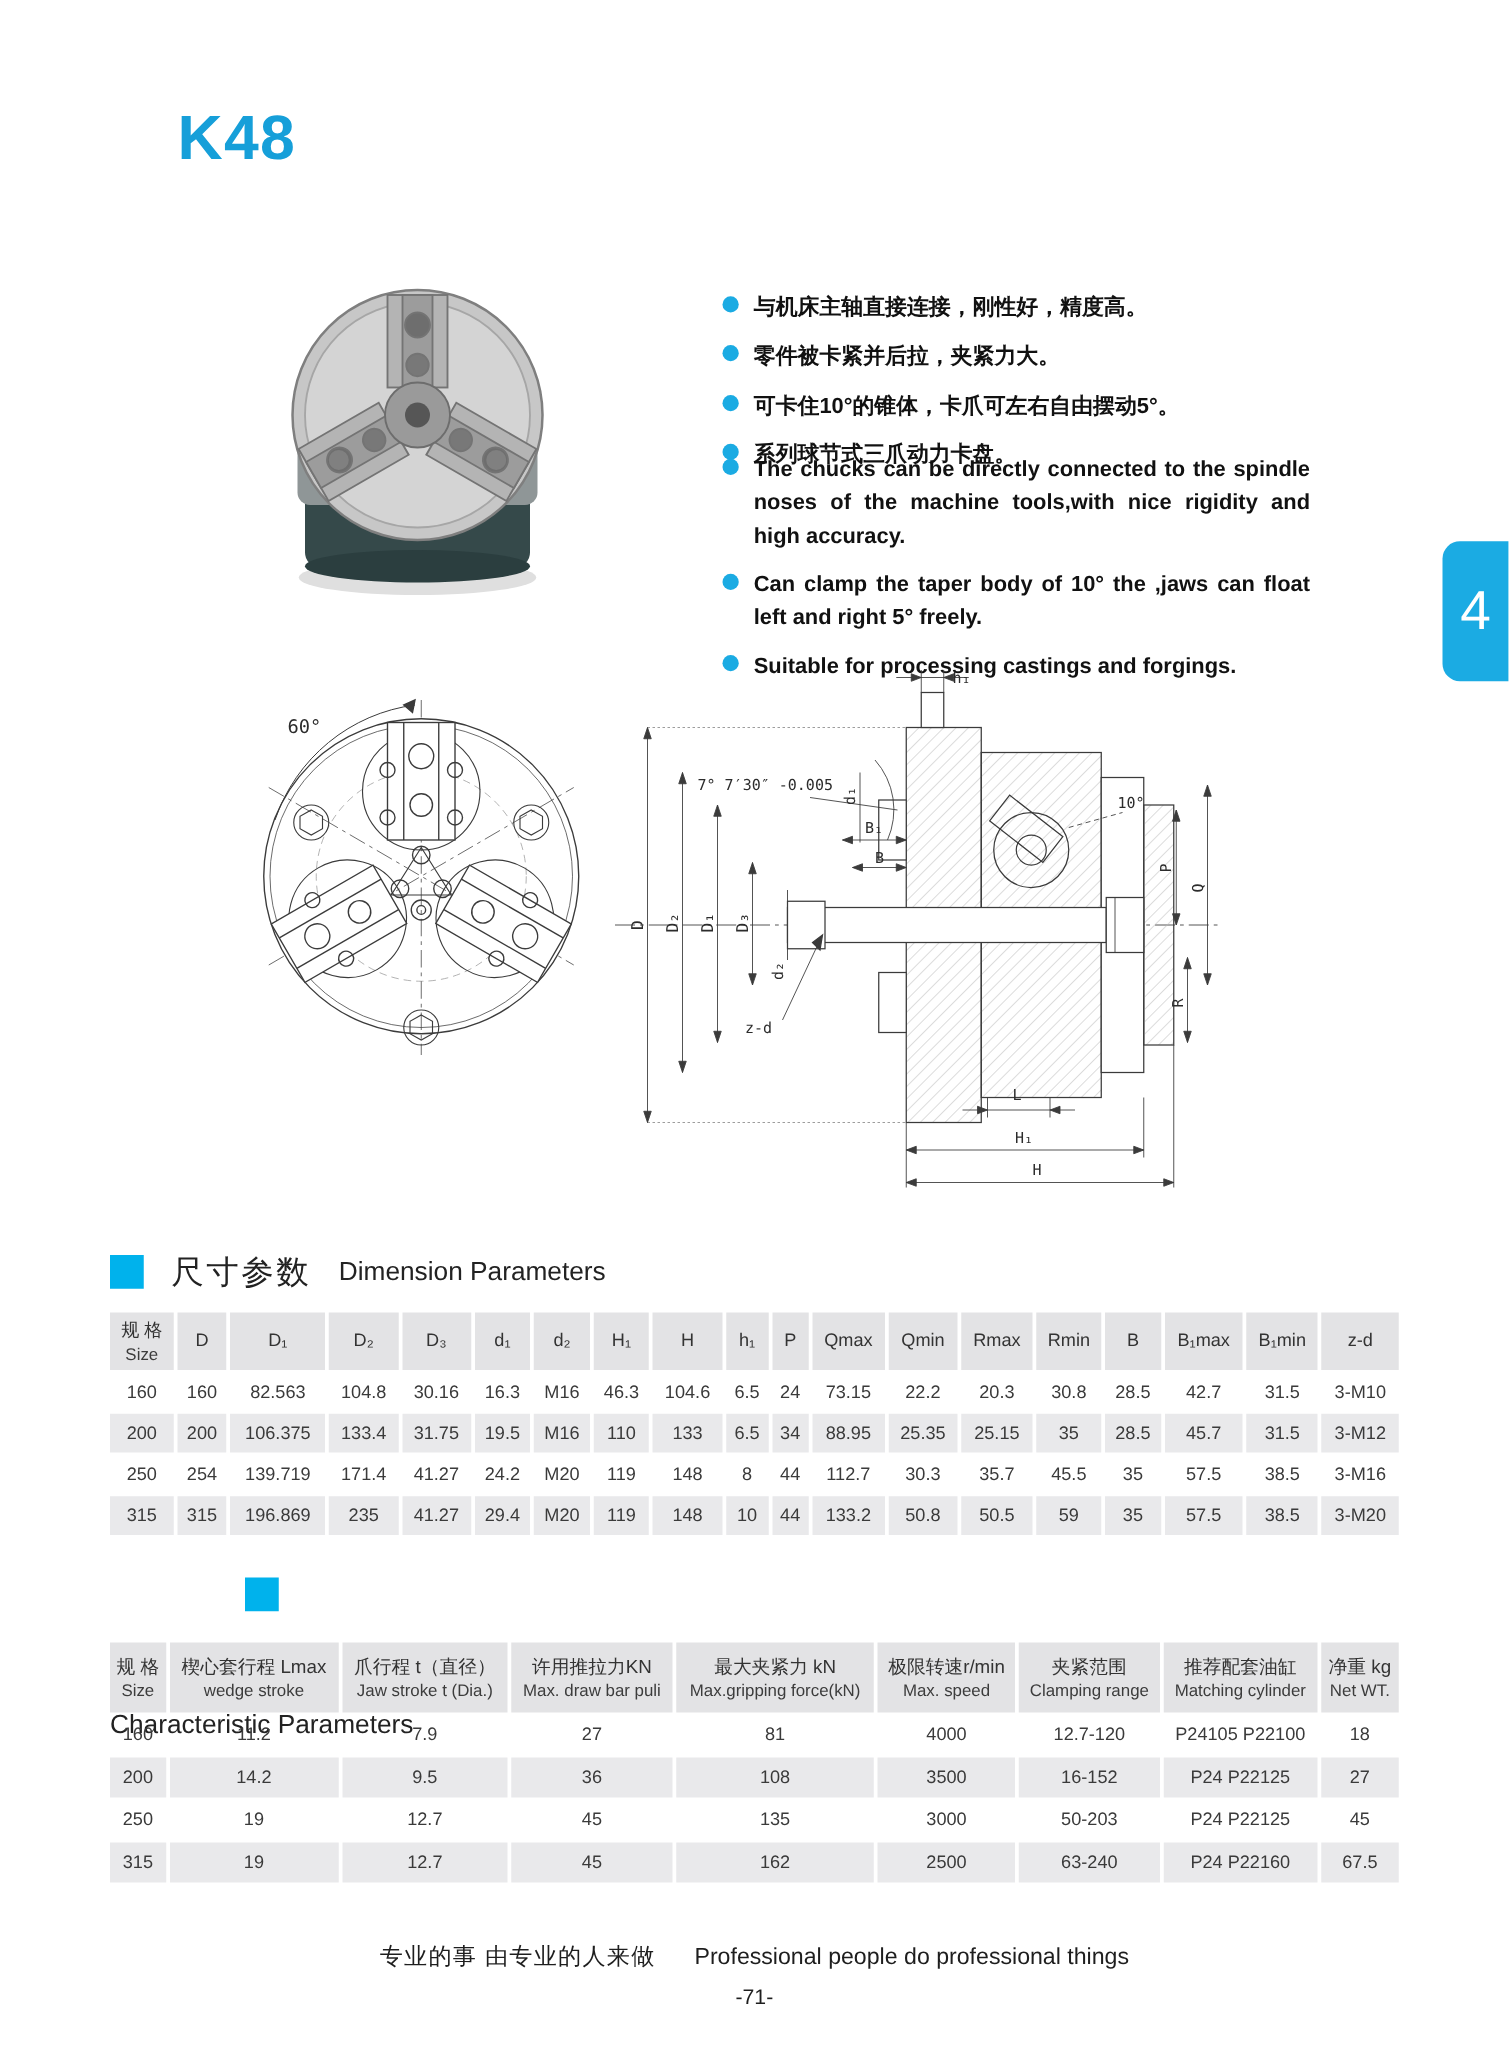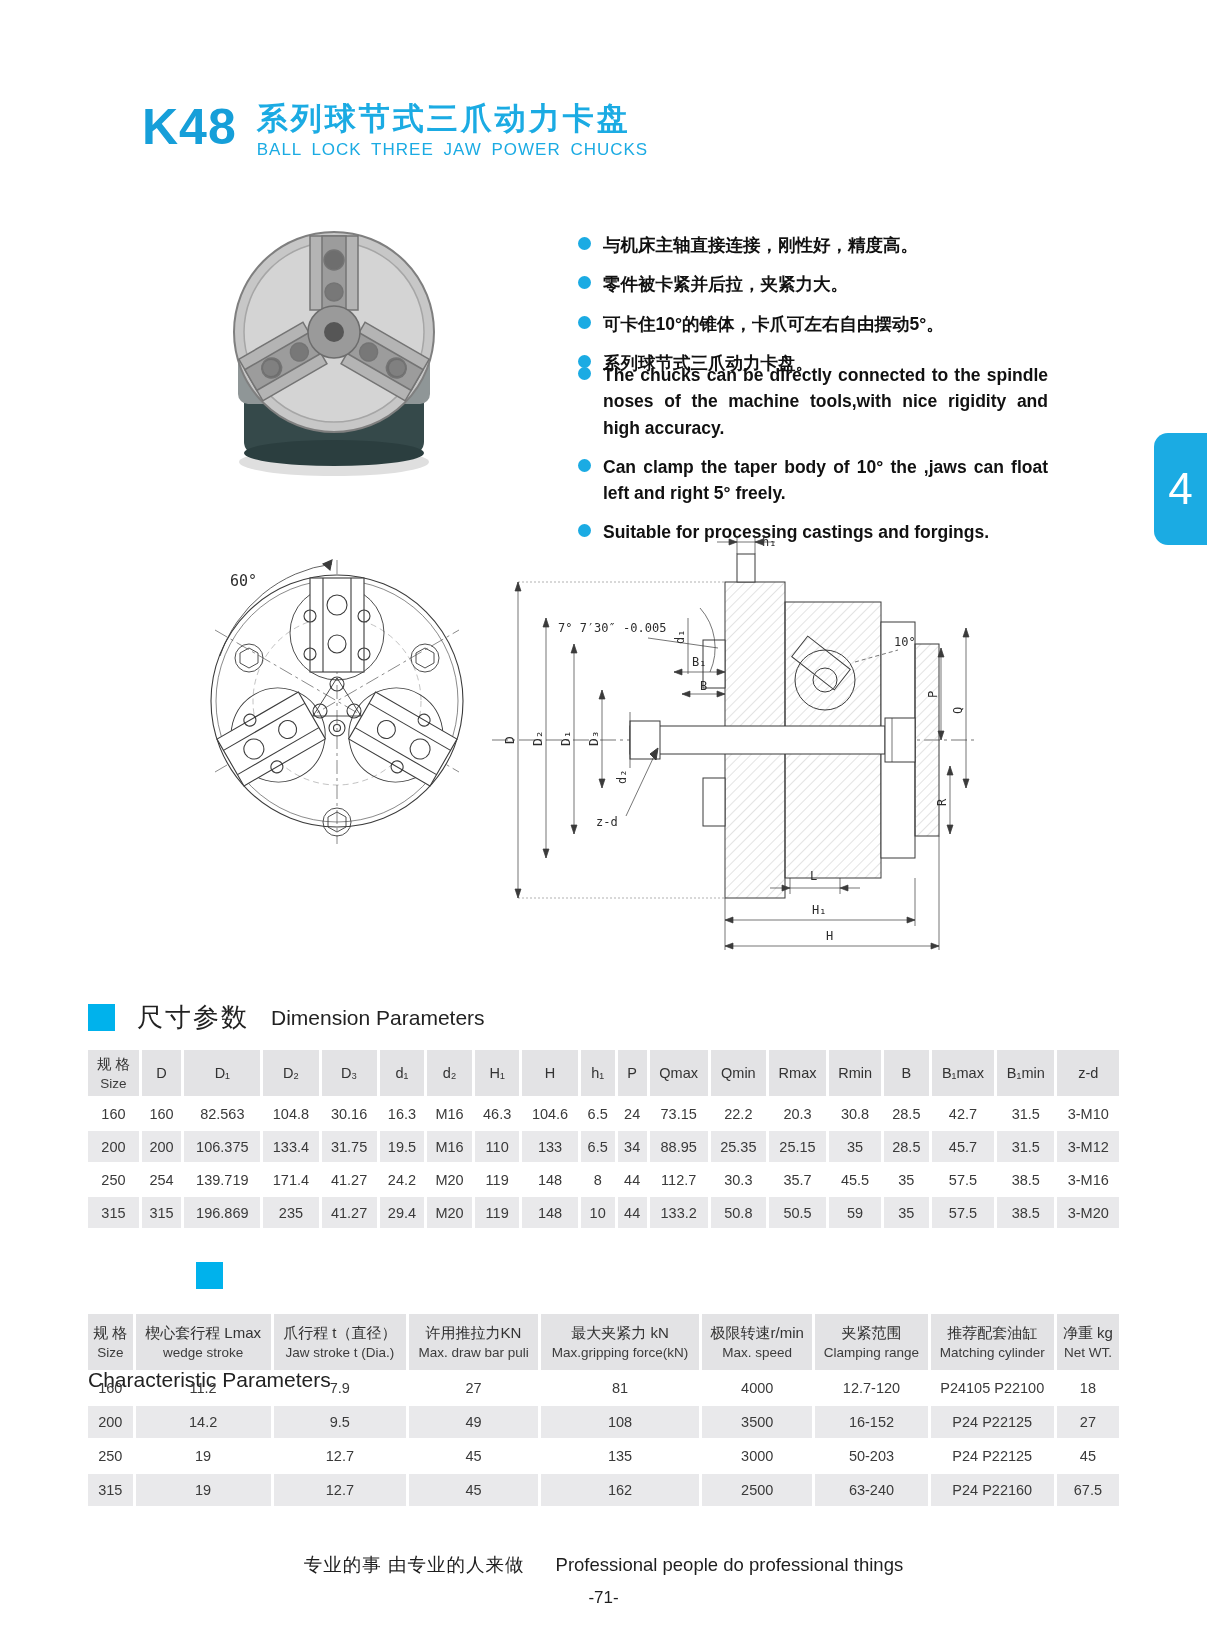--- a/index.html
+++ b/index.html
@@ -1,20 +1,20 @@
 <!DOCTYPE html>
 <html><head>
 <meta charset="utf-8">
 <style>
   html,body{margin:0;padding:0;background:#fff;}
   .page{position:relative;width:1207px;height:1649px;background:#ffffff;overflow:hidden;
         font-family:"Liberation Sans","DejaVu Sans",sans-serif;color:#1d1d1d;}
 
   
-  .brand{position:absolute;left:142px;top:102px;display:flex;gap:20px;align-items:flex-start;}
+  .brand{position:absolute;left:142px;top:85px;display:flex;gap:20px;align-items:flex-start;}
   .brand-series{color:#169fd9;font-size:50px;font-weight:bold;line-height:1;letter-spacing:1px;}
   .brand-cn{color:#1babe3;font-size:31px;font-weight:bold;letter-spacing:3px;line-height:1.1;}
   .brand-en{color:#1babe3;font-size:17px;letter-spacing:1px;margin-top:4px;word-spacing:4px;}
 
   
   .features{position:absolute;list-style:none;margin:0;padding:0;font-weight:bold;}
   .features-cn{left:578px;top:232px;width:540px;}
   .features-en{left:578px;top:362px;width:470px;text-align:justify;}
   .features li{display:flex;gap:12px;margin-bottom:13px;font-size:17.5px;line-height:1.5;color:#111;}
   .features .dot{flex:0 0 13px;width:13px;height:13px;border-radius:50%;background:#1babe3;margin-top:5px;}
@@ -49,24 +49,20 @@
   .footer .cn{letter-spacing:1px;margin-right:26px;}
   .pagenum{position:absolute;left:0;top:1588px;width:100%;text-align:center;font-size:17px;color:#1e1e1e;}
 </style>
 </head>
 <body>
 
 <div class="page">
 
   <div class="brand">
     <div class="brand-series">K48</div>
-    <div>
-      <div class="brand-cn">系列球节式三爪动力卡盘</div>
-      <div class="brand-en">BALL LOCK THREE JAW POWER CHUCKS</div>
-    </div>
   </div>
 
   <div class="draw" style="left:198px;top:220px;width:272px;height:268px;">
     <svg width="272" height="268" viewBox="0 0 272 268">
       <ellipse cx="136" cy="242" rx="95" ry="14" fill="#dfdfdf"></ellipse>
       <rect x="46" y="168" width="180" height="66" rx="12" fill="#35494a"></rect>
       <ellipse cx="136" cy="233" rx="90" ry="13" fill="#2b3e3f"></ellipse>
       <rect x="40" y="128" width="192" height="56" rx="10" fill="#8f9697"></rect>
       <circle cx="136" cy="112" r="100" fill="#c7c7c7" stroke="#7f7f7f" stroke-width="2"></circle>
       <circle cx="136" cy="112" r="90" fill="#d4d4d4" stroke="#a6a6a6" stroke-width="1.5"></circle>
@@ -505,21 +501,21 @@
             <td>81</td>
             <td>4000</td>
             <td>12.7-120</td>
             <td>P24105 P22100</td>
             <td>18</td>
           </tr>
           <tr>
             <td>200</td>
             <td>14.2</td>
             <td>9.5</td>
-            <td>49</td>
+            <td>36</td>
             <td>108</td>
             <td>3500</td>
             <td>16-152</td>
             <td>P24 P22125</td>
             <td>27</td>
           </tr>
           <tr>
             <td>250</td>
             <td>19</td>
             <td>12.7</td>

